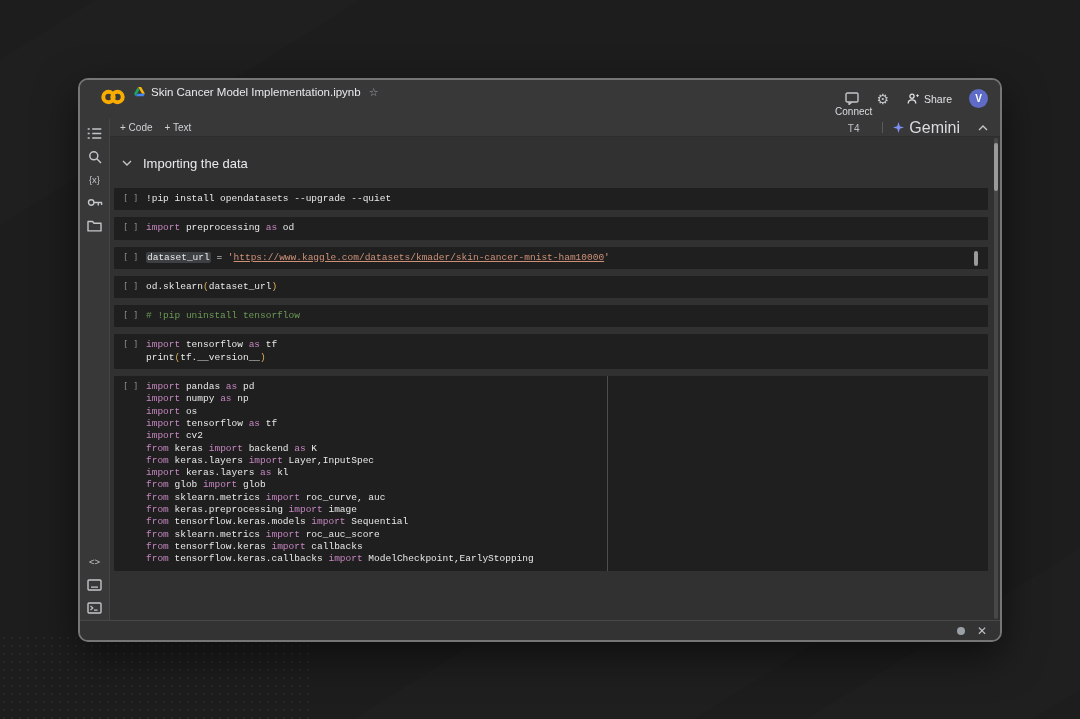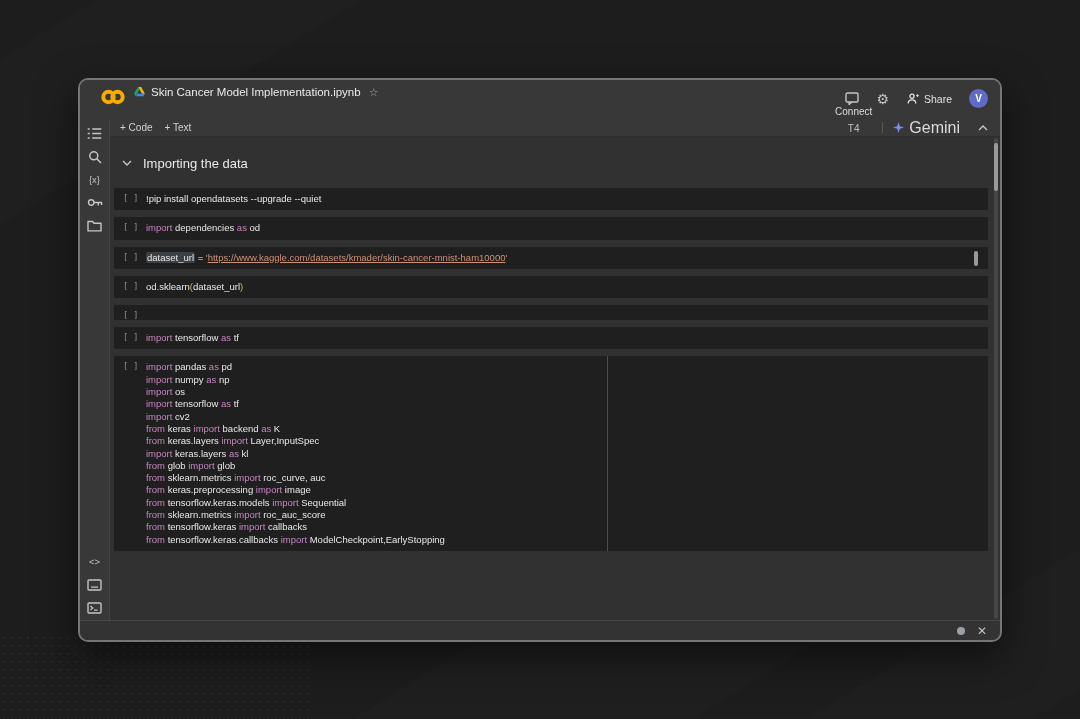--- a/index.html
+++ b/index.html
@@ -65,21 +65,21 @@
   
   .win-body { position:absolute; left:30px; top:57px; right:0; bottom:20px; background:#313131; overflow:hidden; }
   .section-header { display:flex; align-items:center; gap:11px; padding-left:12px; height:22px; }
   .section-header .title { color:#e8eaed; font-size:13px; }
   .sec-1 { margin-top:15px; margin-bottom:14px; }
   .sec-2 { margin-top:9px; margin-bottom:17px; }
 
   .cell { position:relative; margin:0 12px 7px 4px; background:#1f1f1f; border-radius:1px; display:flex; }
   .gutter { flex:0 0 32px; padding-left:9px; padding-top:5px;
     font-family:"DejaVu Sans Mono", monospace; font-size:8.5px; color:#8f8f8f; cursor:pointer; }
-  .code { padding:5px 0 5px 0; font-family:Liberation Sans, sans-serif; font-size:9.5px;
+  .code { padding:5px 0 5px 0; font-family:Liberation Mono, monospace; font-size:9.5px;
     line-height:12.3px; color:#e8e8e8; white-space:pre; flex:1; }
   .tok-pl  { color:#e8e8e8; }
   .tok-kw  { color:#c586c0; }
   .tok-com { color:#6a9955; }
   .tok-str { color:#ce9178; }
   .tok-link{ color:#ce9178; text-decoration:underline; cursor:pointer; }
   .tok-par { color:#deae55; }
   .tok-hl  { color:#e8e8e8; background:#3d4043; border-radius:2px; padding:0 1px; }
   .ruler { position:absolute; left:493px; top:0; bottom:0; width:1px; background:#4d4d4d; }
   .cell-scroll-thumb { position:absolute; right:10px; top:4px; width:4px; height:15px;
@@ -232,43 +232,43 @@
       <span class="title">Importing the data</span>
     </div>
 
     <div class="cell">
       <div class="gutter">[ ]</div>
       <div class="code"><div class="code-line"><span class="tok-pl">!pip install opendatasets --upgrade --quiet</span></div></div>
     </div>
 
     <div class="cell">
       <div class="gutter">[ ]</div>
-      <div class="code"><div class="code-line"><span class="tok-kw">import</span><span class="tok-pl"> dependencies </span><span class="tok-kw">as</span><span class="tok-pl"> od</span></div></div>
+      <div class="code"><div class="code-line"><span class="tok-kw">import</span><span class="tok-pl"> preprocessing </span><span class="tok-kw">as</span><span class="tok-pl"> od</span></div></div>
     </div>
 
     <div class="cell">
       <div class="gutter">[ ]</div>
       <div class="code"><div class="code-line"><span class="tok-hl">dataset_url</span><span class="tok-pl"> = </span><span class="tok-str">'</span><span class="tok-link">https://www.kaggle.com/datasets/kmader/skin-cancer-mnist-ham10000</span><span class="tok-str">'</span></div></div>
     <div class="cell-scroll-thumb"></div>
       </div>
 
     <div class="cell">
       <div class="gutter">[ ]</div>
       <div class="code"><div class="code-line"><span class="tok-pl">od.sklearn</span><span class="tok-par">(</span><span class="tok-pl">dataset_url</span><span class="tok-par">)</span></div></div>
     </div>
 
 
     <div class="cell">
       <div class="gutter">[ ]</div>
-      <div class="code"></div>
-    </div>
-
-    <div class="cell">
-      <div class="gutter">[ ]</div>
-      <div class="code"><div class="code-line"><span class="tok-kw">import</span><span class="tok-pl"> tensorflow </span><span class="tok-kw">as</span><span class="tok-pl"> tf</span></div></div>
+      <div class="code"><div class="code-line"><span class="tok-com"># !pip uninstall tensorflow</span></div></div>
+    </div>
+
+    <div class="cell">
+      <div class="gutter">[ ]</div>
+      <div class="code"><div class="code-line"><span class="tok-kw">import</span><span class="tok-pl"> tensorflow </span><span class="tok-kw">as</span><span class="tok-pl"> tf</span></div><div class="code-line"><span class="tok-pl">print</span><span class="tok-par">(</span><span class="tok-pl">tf.__version__</span><span class="tok-par">)</span></div></div>
     </div>
 
     <div class="cell">
       <div class="gutter">[ ]</div>
       <div class="code"><div class="code-line"><span class="tok-kw">import</span><span class="tok-pl"> pandas </span><span class="tok-kw">as</span><span class="tok-pl"> pd</span></div><div class="code-line"><span class="tok-kw">import</span><span class="tok-pl"> numpy </span><span class="tok-kw">as</span><span class="tok-pl"> np</span></div><div class="code-line"><span class="tok-kw">import</span><span class="tok-pl"> os</span></div><div class="code-line"><span class="tok-kw">import</span><span class="tok-pl"> tensorflow </span><span class="tok-kw">as</span><span class="tok-pl"> tf</span></div><div class="code-line"><span class="tok-kw">import</span><span class="tok-pl"> cv2</span></div><div class="code-line"><span class="tok-kw">from</span><span class="tok-pl"> keras </span><span class="tok-kw">import</span><span class="tok-pl"> backend </span><span class="tok-kw">as</span><span class="tok-pl"> K</span></div><div class="code-line"><span class="tok-kw">from</span><span class="tok-pl"> keras.layers </span><span class="tok-kw">import</span><span class="tok-pl"> Layer,InputSpec</span></div><div class="code-line"><span class="tok-kw">import</span><span class="tok-pl"> keras.layers </span><span class="tok-kw">as</span><span class="tok-pl"> kl</span></div><div class="code-line"><span class="tok-kw">from</span><span class="tok-pl"> glob </span><span class="tok-kw">import</span><span class="tok-pl"> glob</span></div><div class="code-line"><span class="tok-kw">from</span><span class="tok-pl"> sklearn.metrics </span><span class="tok-kw">import</span><span class="tok-pl"> roc_curve, auc</span></div><div class="code-line"><span class="tok-kw">from</span><span class="tok-pl"> keras.preprocessing </span><span class="tok-kw">import</span><span class="tok-pl"> image</span></div><div class="code-line"><span class="tok-kw">from</span><span class="tok-pl"> tensorflow.keras.models </span><span class="tok-kw">import</span><span class="tok-pl"> Sequential</span></div><div class="code-line"><span class="tok-kw">from</span><span class="tok-pl"> sklearn.metrics </span><span class="tok-kw">import</span><span class="tok-pl"> roc_auc_score</span></div><div class="code-line"><span class="tok-kw">from</span><span class="tok-pl"> tensorflow.keras </span><span class="tok-kw">import</span><span class="tok-pl"> callbacks</span></div><div class="code-line"><span class="tok-kw">from</span><span class="tok-pl"> tensorflow.keras.callbacks </span><span class="tok-kw">import</span><span class="tok-pl"> ModelCheckpoint,EarlyStopping</span></div></div>
     <div class="ruler"></div>
       </div>
 
   </div>
 

